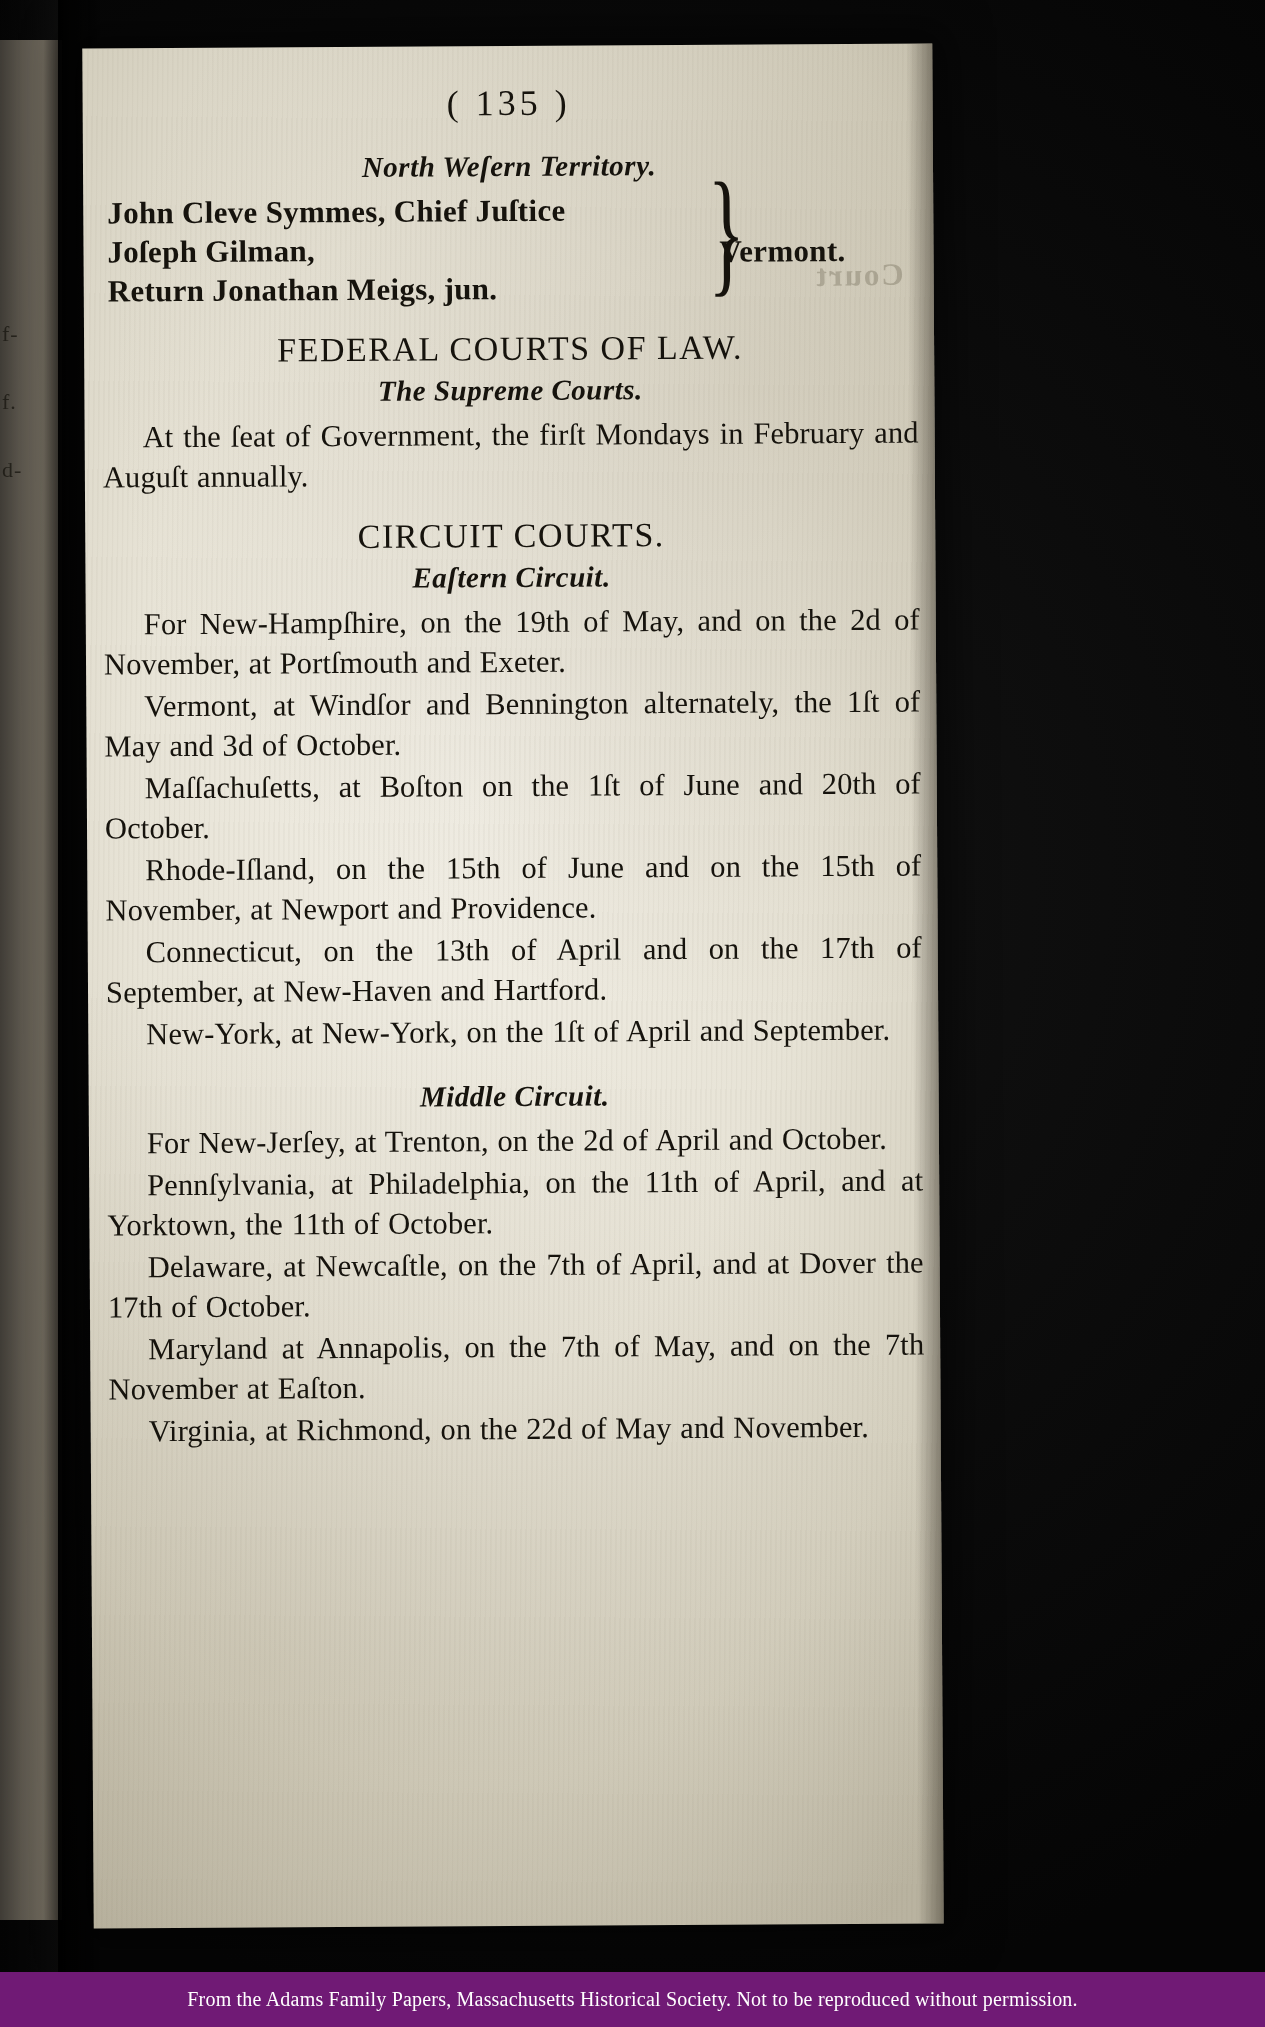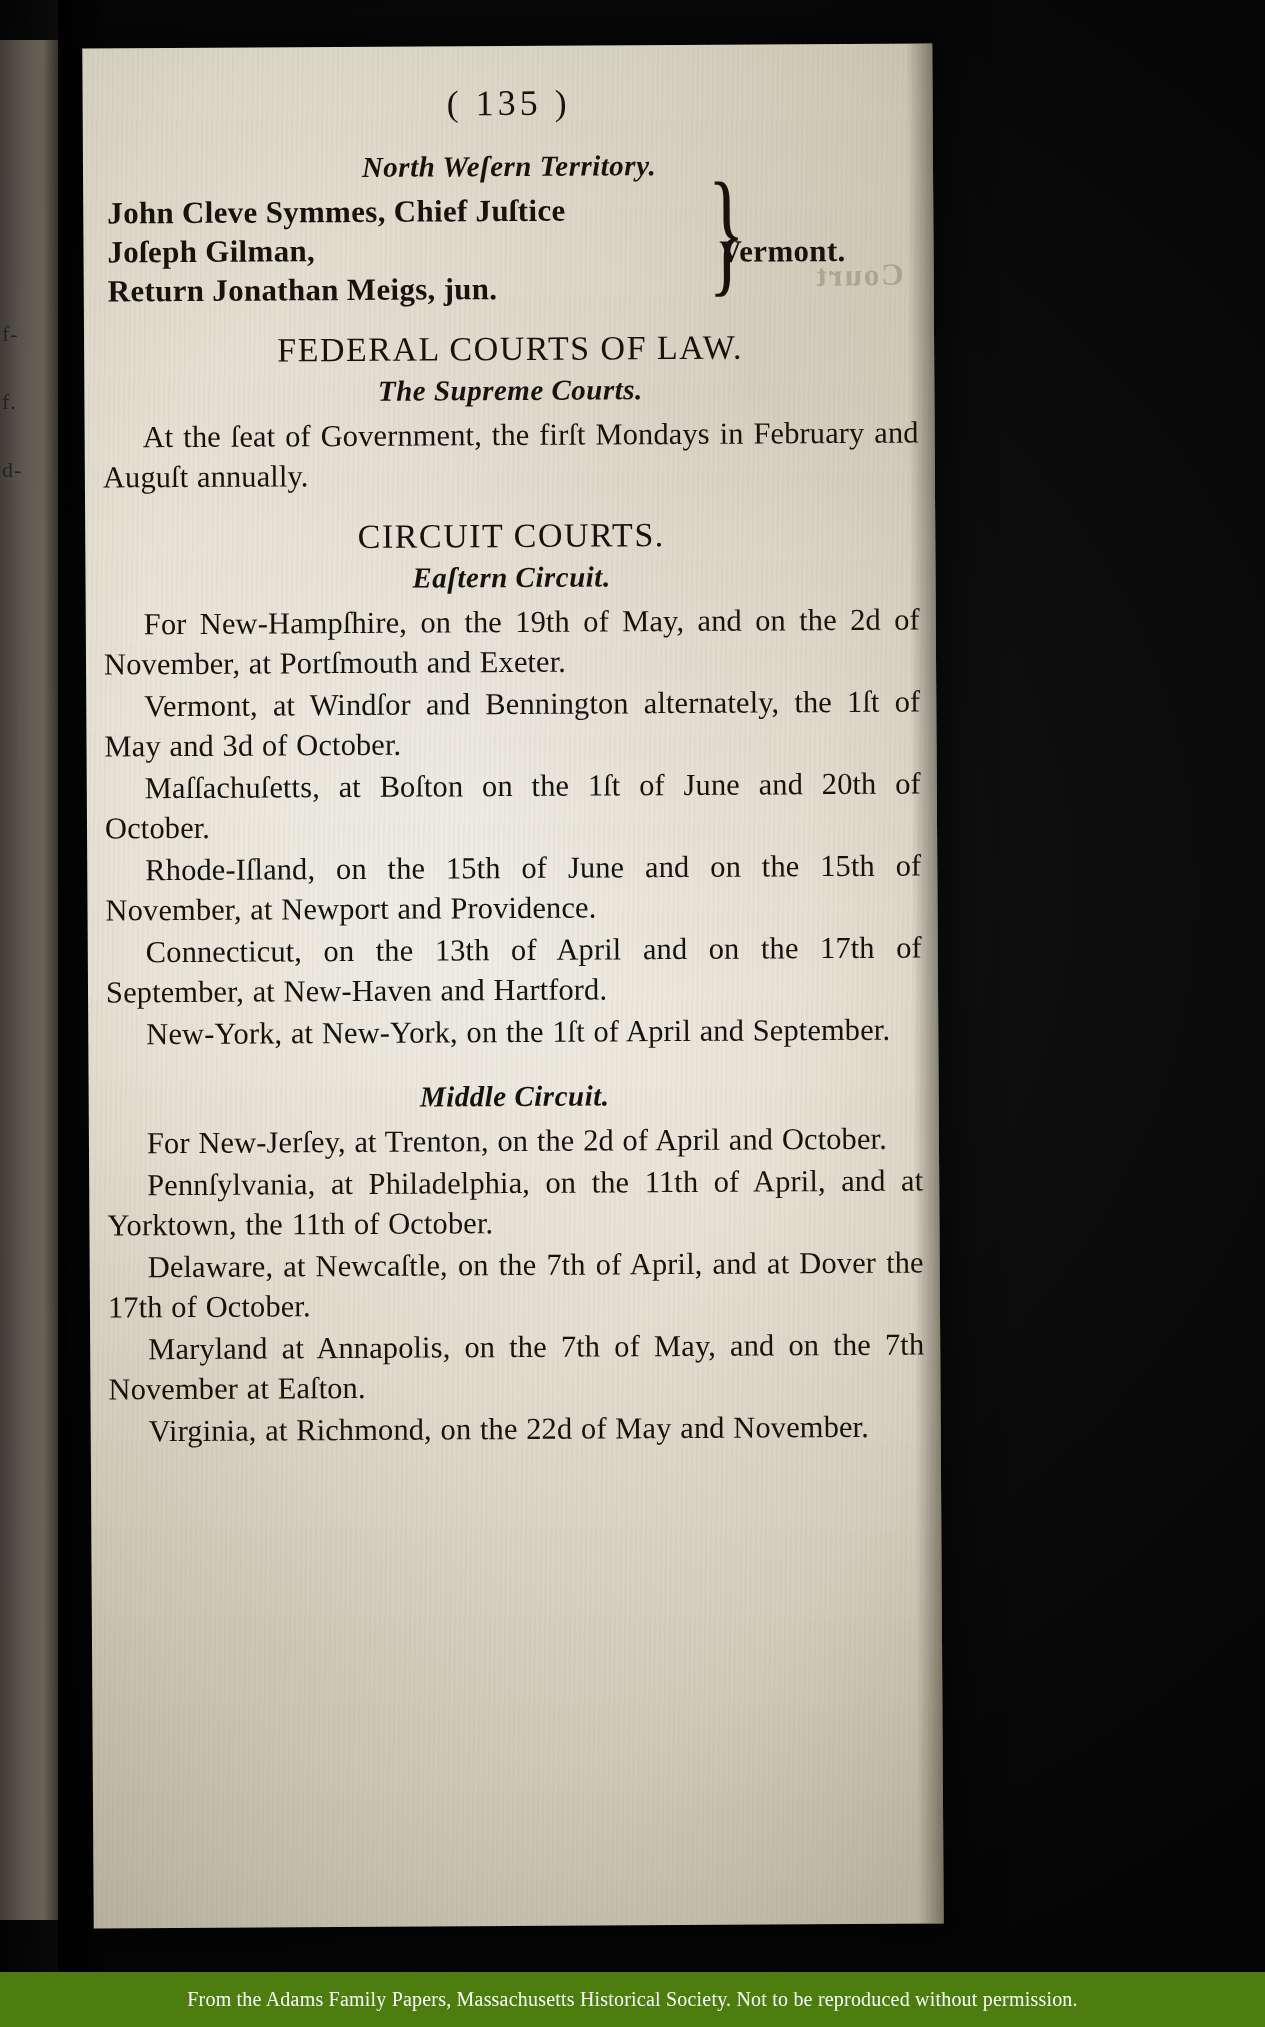--- a/index.html
+++ b/index.html
@@ -175,21 +175,21 @@
 
   .sec-gap { height: 26px; }
 
   
   #credit {
     position: absolute;
     left: 0;
     bottom: 0;
     width: 1265px;
     height: 55px;
-    background: #4d7c0f;
+    background: #701a75;
     color: #ffffff;
     font-family: "Liberation Serif", serif;
     font-size: 20px;
     display: flex;
     align-items: center;
     justify-content: center;
     letter-spacing: 0.2px;
   }
 </style>
 </head>

